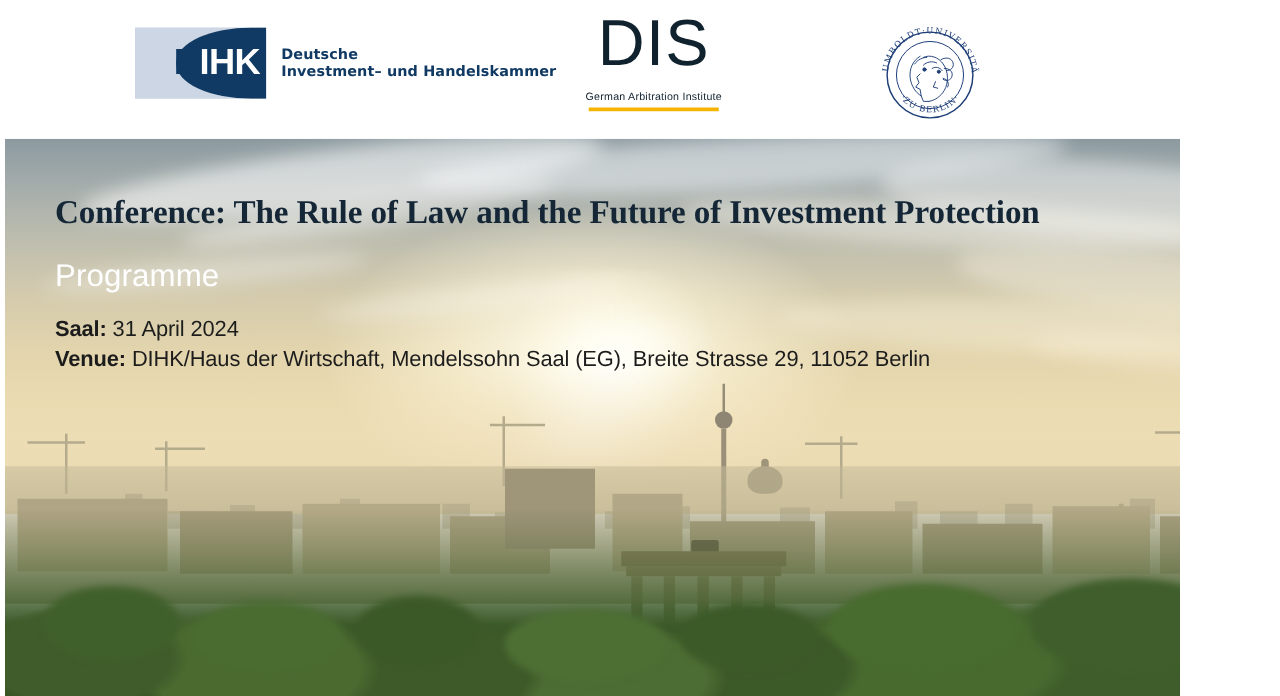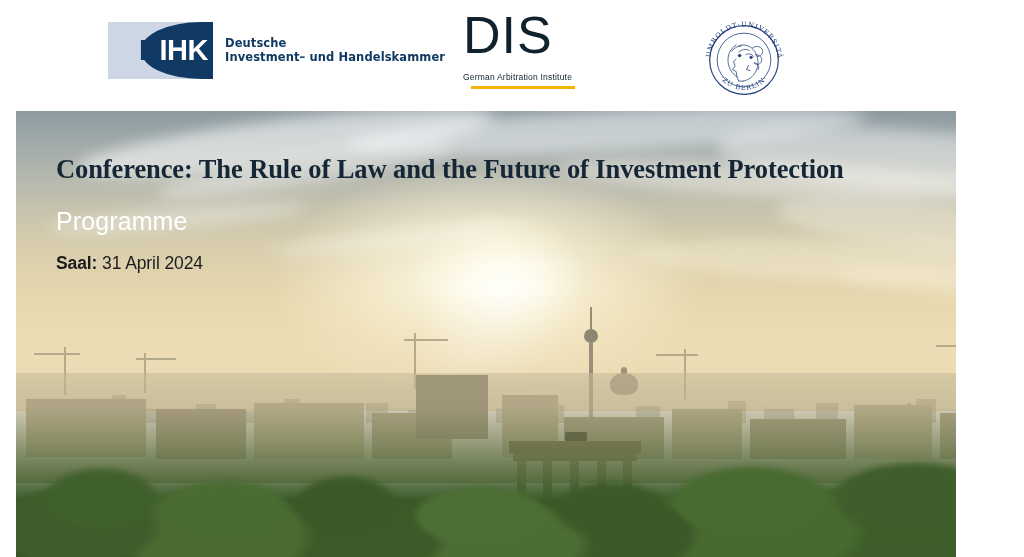--- a/index.html
+++ b/index.html
@@ -32,21 +32,21 @@
     font-weight:bold;font-size:29px;letter-spacing:-0.5px;color:#ffffff;
   }
   .dihk-mark .word .d{color:#103a63;}
   .dihk-text{
     font-family:"DejaVu Sans", sans-serif;
     font-weight:bold;font-size:11.5px;line-height:13.5px;color:#103a63;
     white-space:pre-line;letter-spacing:0.1px;
   }
 
   
-  .dis-wrap{position:absolute;left:463px;top:8px;width:120px;}
+  .dis-wrap{position:absolute;left:463px;top:8px;width:120px;text-align:center;}
   .dis-word{
     font-family:"Liberation Sans", sans-serif;
     font-size:52px;line-height:54px;font-weight:400;color:#10222e;
     letter-spacing:1px;
   }
   .dis-sub{
     margin-top:10px;
     font-family:Liberation Sans, sans-serif;
     font-size:8.5px;letter-spacing:0.2px;color:#10222e;
   }
@@ -58,21 +58,21 @@
   .hu-wrap{position:absolute;left:700px;top:16px;display:flex;align-items:center;gap:14px;}
   .hu-text{
     font-family:"Liberation Serif", serif;
     font-size:13.5px;line-height:17px;color:#1c3d77;
     letter-spacing:1.3px;text-align:right;white-space:pre-line;
   }
   .hu-seal{width:88px;height:88px;display:block;}
 
   
   .hero{
-    position:absolute;left:16px;top:111px;width:940px;height:446px;overflow:hidden;
+    position:absolute;left:4px;top:111px;width:940px;height:446px;overflow:hidden;
   }
   .hero-photo{position:absolute;inset:0;}
 
   
   .sky{
     position:absolute;left:0;top:0;width:1024px;height:300px;
     background:
       radial-gradient(ellipse 300px 170px at 470px 175px, rgba(255,253,240,0.98) 0%, rgba(255,248,222,0.55) 38%, rgba(255,245,215,0.0) 72%),
       linear-gradient(to bottom,
         #8c9aa0 0%,
@@ -363,16 +363,17 @@
         <div class="tree-blob" style="left:820px;top:56px;width:160px;height:74px;background:#3f5e2b"></div>
         <div class="tree-blob" style="left:950px;top:68px;width:120px;height:62px;background:#45642e"></div>
       </div>
     </div>
 
     <div class="hero-text">
       <div class="conf-title">Conference: The Rule of Law and the Future of Investment Protection</div>
       <div class="programme">Programme</div>
       <div class="meta">
         <span class="meta-row"><span class="lbl">Saal:</span> <span>31 April 2024</span></span>
+        <span class="meta-row"><span class="lbl">Venue:</span> <span>DIHK/Haus der Wirtschaft, Mendelssohn Saal (EG), Breite Strasse 29, 11052 Berlin</span></span>
       </div>
     </div>
   </div>
 </div>
 
 </body></html>

